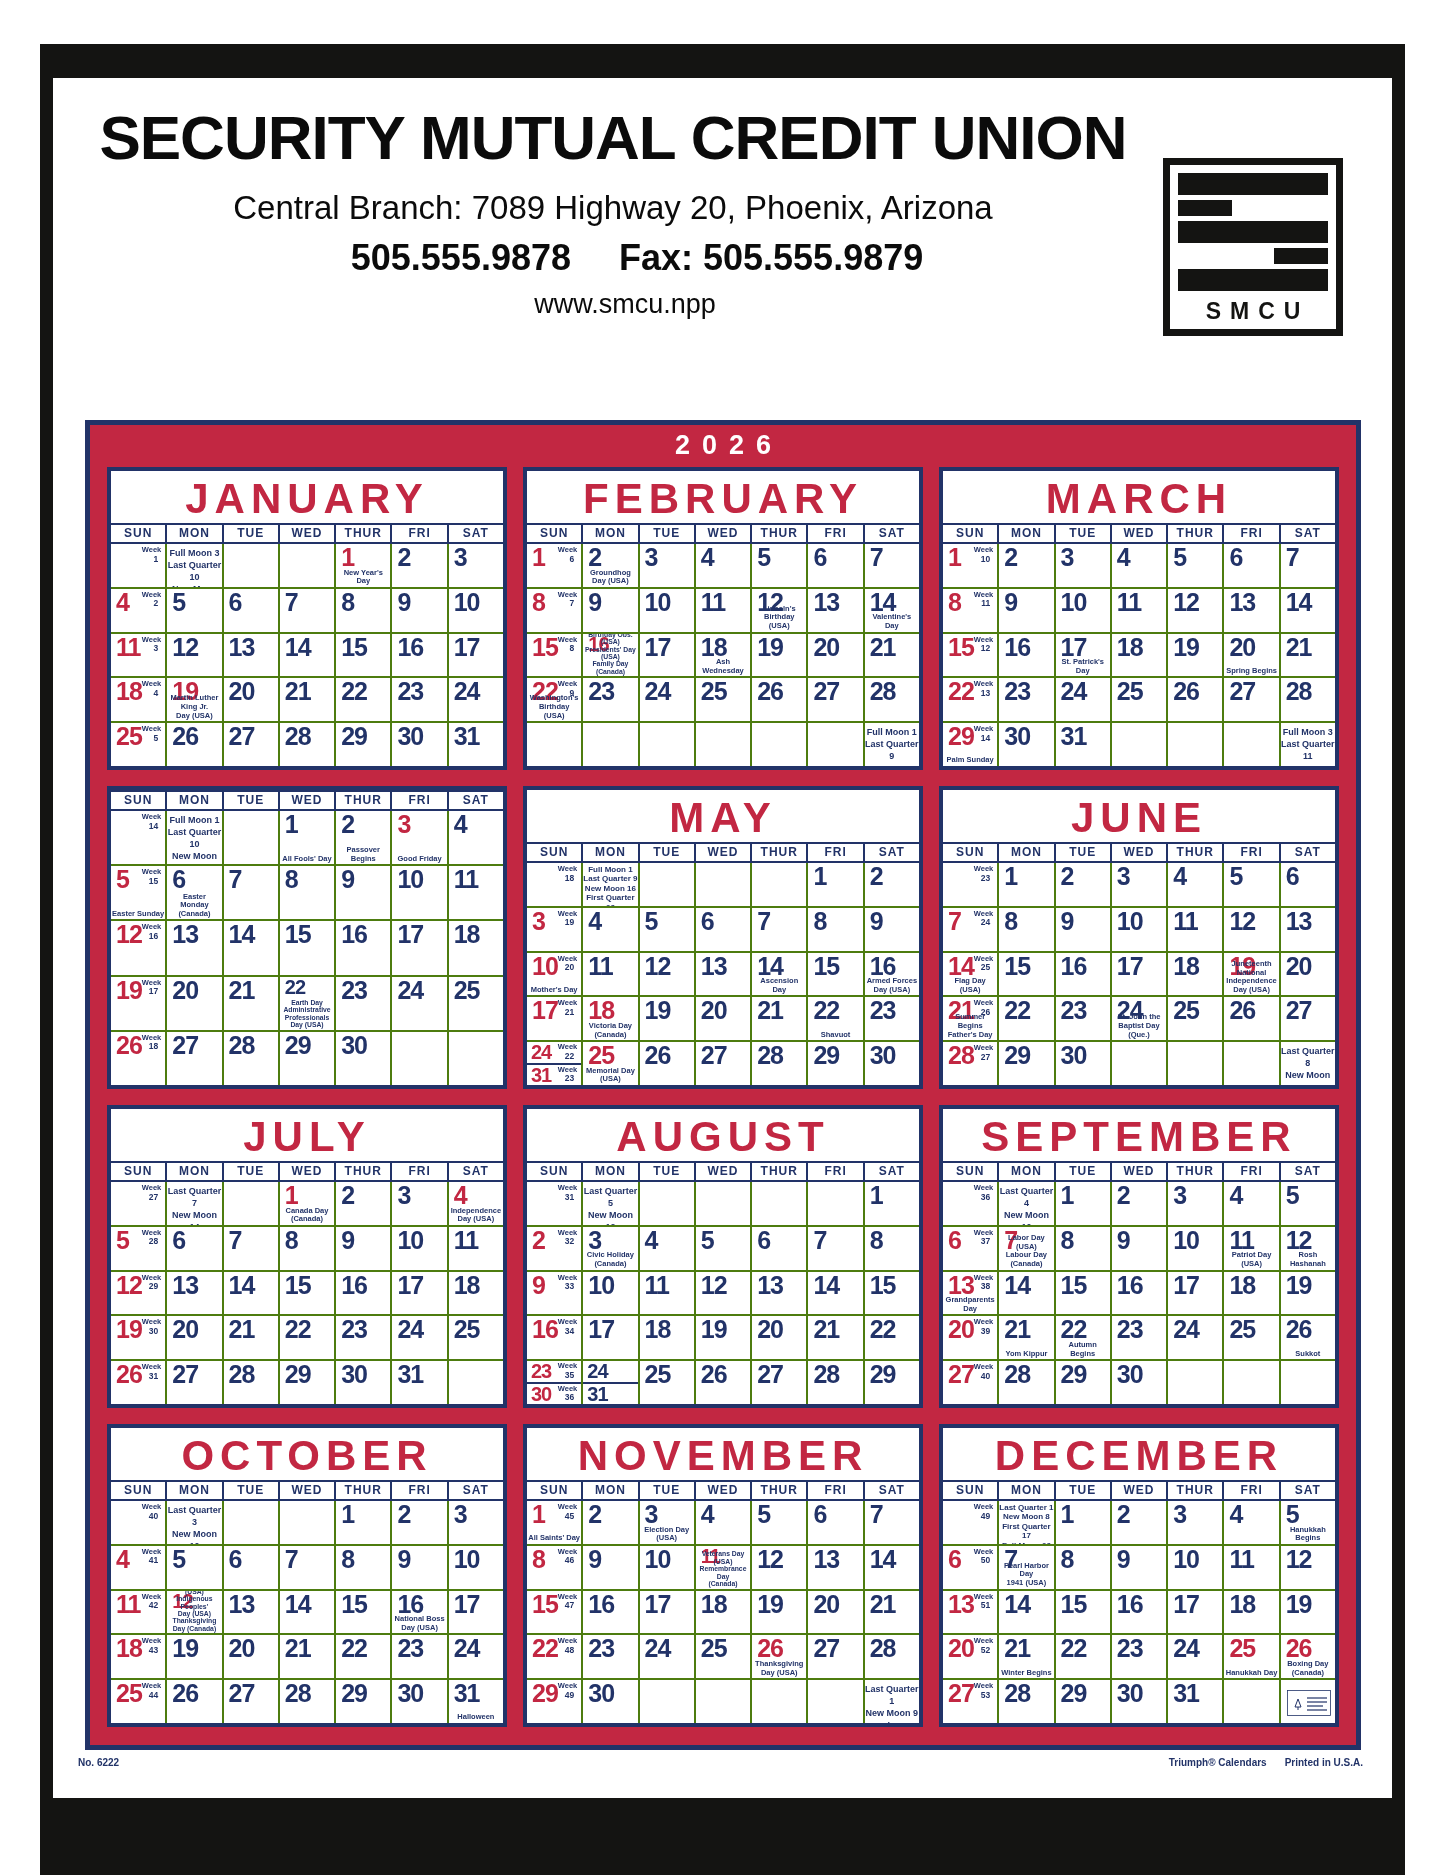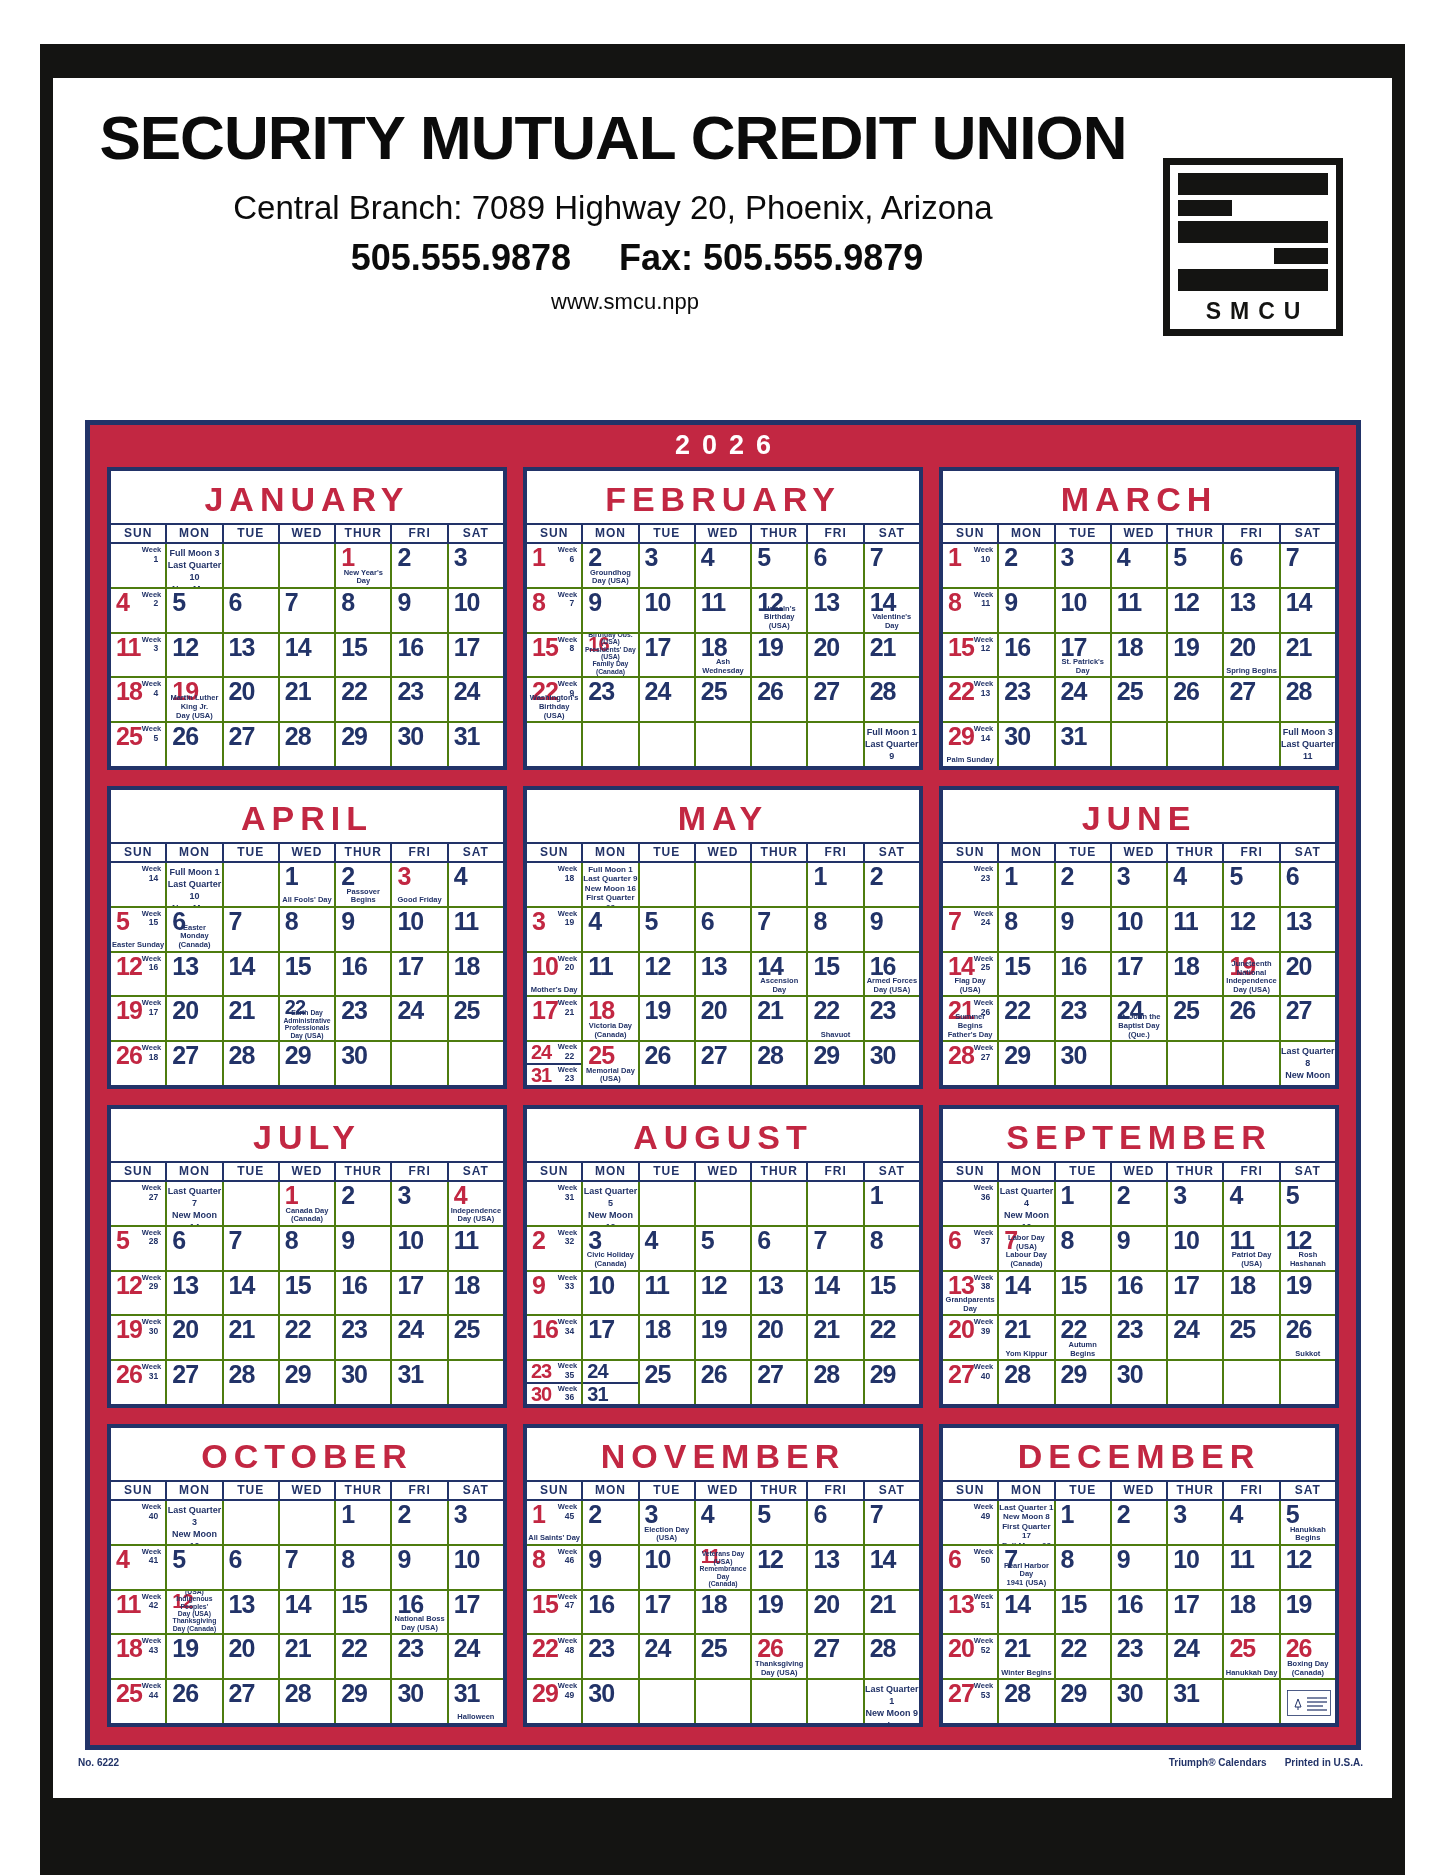--- a/index.html
+++ b/index.html
@@ -7,41 +7,41 @@
         font-family:"Liberation Sans",sans-serif;}
   
   .frame{position:absolute;left:40px;top:44px;right:40px;bottom:0;
          border-style:solid;border-color:#141412;border-width:34px 13px 77px 13px;}
   
   .header{position:absolute;left:53px;top:102px;width:1120px;text-align:center;color:#0b0b0b;}
   .h-title{font-size:62px;font-weight:bold;letter-spacing:-1px;white-space:nowrap;}
   .h-addr{font-size:33px;margin-top:16px;}
   .h-phone{font-size:36px;font-weight:bold;margin-top:10px;margin-left:48px;}
   .h-phone .gap{margin-left:48px;}
-  .h-web{font-size:22px;margin-top:10px;padding-left:24px;}
+  .h-web{font-size:27px;margin-top:10px;padding-left:24px;}
   
   .logo{position:absolute;left:1163px;top:158px;width:180px;height:178px;border:7px solid #141412;
         box-sizing:border-box;display:flex;flex-direction:column;gap:5px;padding:8px 8px 4px 8px;}
   .lbar{background:#141412;}
   .b1,.b3,.b5{height:26px;width:100%;}
   .b2{height:20px;width:36%;}
   .b4{height:20px;width:36%;align-self:flex-end;}
   .ltext{text-align:center;font-weight:bold;font-size:23px;letter-spacing:9px;color:#141412;
          margin-top:2px;padding-left:9px;}
   
   .panel{position:absolute;left:85px;top:420px;width:1276px;height:1330px;background:#c22742;
          border:5px solid #223368;box-sizing:border-box;}
   .yearband{height:40px;line-height:40px;text-align:center;color:#ffffff;font-weight:bold;
             font-size:27px;letter-spacing:12px;padding-left:12px;}
   .months{display:grid;grid-template-columns:repeat(3,400px);grid-auto-rows:303px;
           gap:16px;justify-content:center;padding:2px 0 16px 0;}
   .month{background:#ffffff;border:4px solid #223368;box-sizing:border-box;
          display:flex;flex-direction:column;}
   .mtitle{height:52px;line-height:56px;text-align:center;color:#c22742;font-weight:bold;
-          font-size:34px;letter-spacing:6px;white-space:nowrap;}
+          font-size:42px;letter-spacing:6px;white-space:nowrap;}
   .wdrow{display:grid;grid-template-columns:repeat(7,1fr);gap:2px;background:#223368;
          border-top:2px solid #223368;border-bottom:2px solid #223368;height:17px;}
   .wdc{background:#ffffff;color:#223368;font-size:12px;font-weight:bold;text-align:center;
        line-height:17px;letter-spacing:1px;}
   .dgrid{flex:1;display:grid;grid-template-columns:repeat(7,1fr);grid-template-rows:repeat(5,1fr);
          gap:2px;background:#4d7c0f;}
   .cell{background:#ffffff;position:relative;overflow:hidden;}
   .dnum{position:absolute;top:0;left:5px;font-size:25px;font-weight:bold;color:#223368;
         letter-spacing:-1px;line-height:1.05;}
   .red{color:#c22742;}
@@ -526,21 +526,20 @@
             <div class="cell">
               <div class="moon">
                 <div>Full Moon 3</div>
                 <div>Last Quarter 11</div>
                 <div>New Moon 18</div>
               </div>
             </div>
           </div>
         </div>
         <div class="month">
-          <div class="mtitle">APRIL</div>
           <div class="wdrow">
             <div class="wdc">SUN</div>
             <div class="wdc">MON</div>
             <div class="wdc">TUE</div>
             <div class="wdc">WED</div>
             <div class="wdc">THUR</div>
             <div class="wdc">FRI</div>
             <div class="wdc">SAT</div>
           </div>
           <div class="dgrid">

